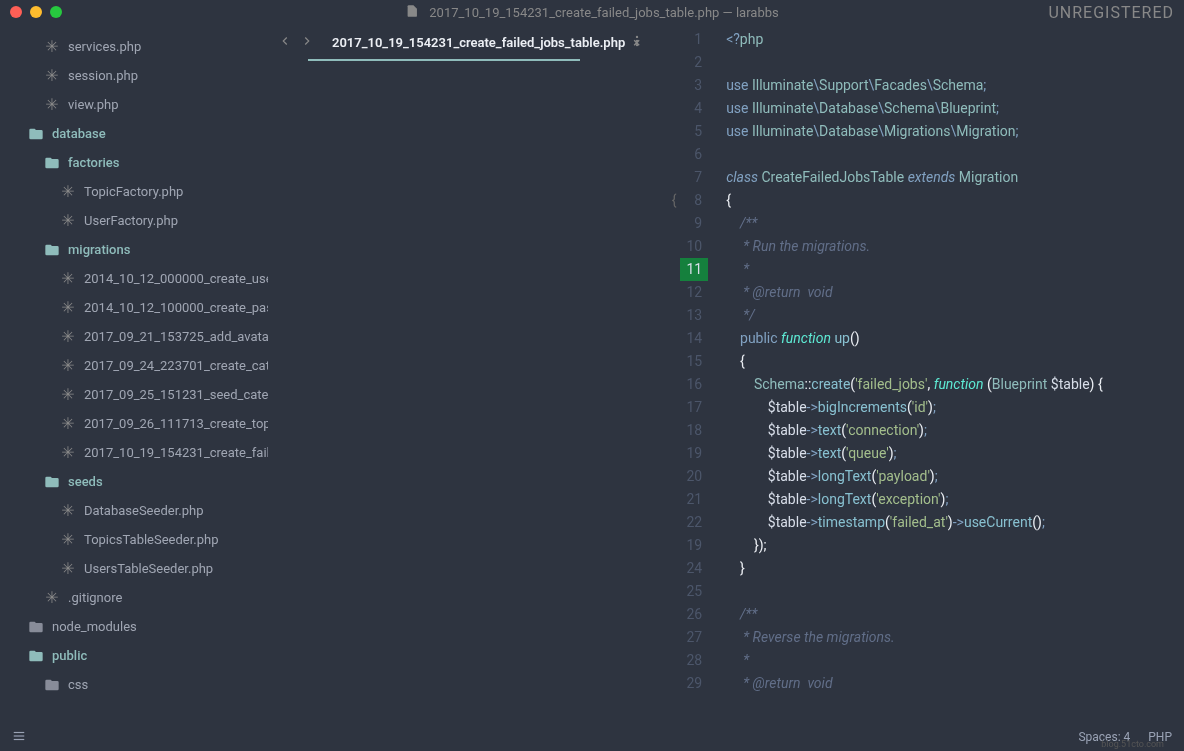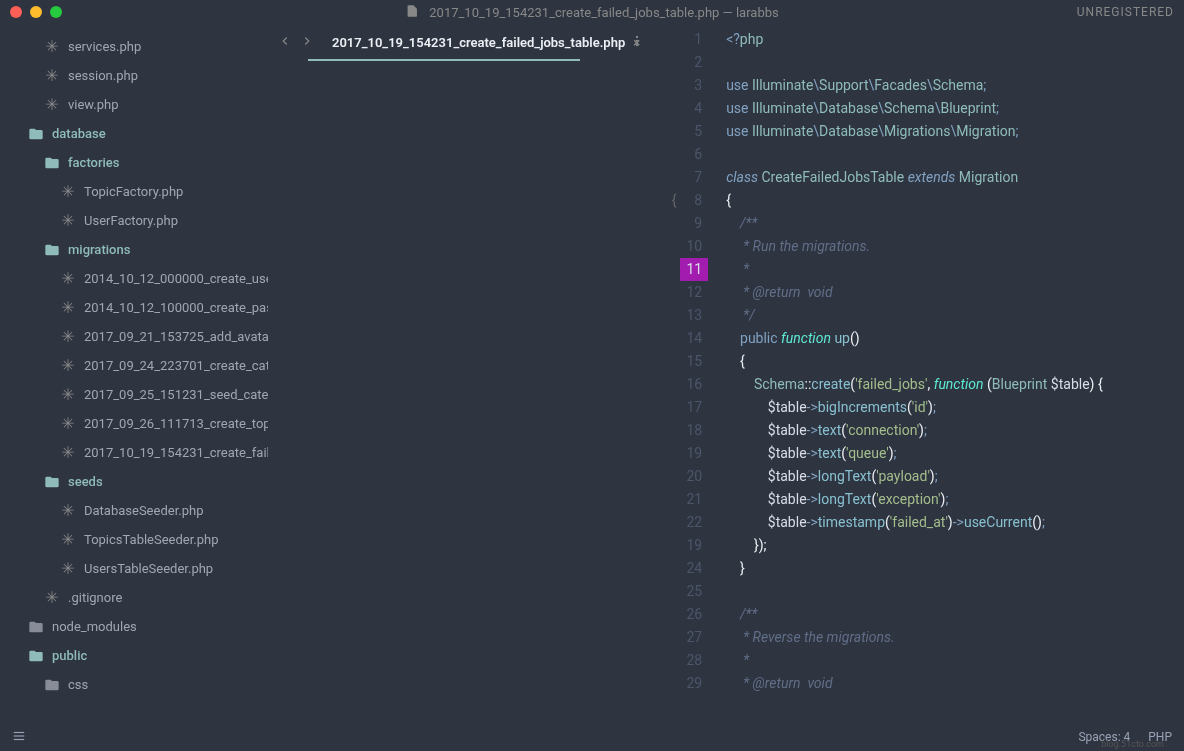--- a/index.html
+++ b/index.html
@@ -1,21 +1,21 @@
 <!DOCTYPE html>
 <html><head>
 <meta charset="utf-8">
 <style>
 * { margin:0; padding:0; box-sizing:border-box; font-family:-apple-system,BlinkMacSystemFont,"Segoe UI",Roboto,sans-serif; }
 body { background:#2e3440; color:#d8dee9; overflow:hidden; width:1184px; height:751px; position:relative; }
 .titlebar { height:24px; display:flex; align-items:center; padding:0 10px; position:relative; }
 .traffic { display:flex; gap:8px; }
 .tlight { width:12px; height:12px; border-radius:50%; }
 .title-center { position:absolute; left:50%; transform:translateX(-50%); display:flex; align-items:center; gap:10px; color:#888; font-size:13px; }
-.title-right { position:absolute; right:10px; color:#888; font-size:12px; letter-spacing:1px; }
+.title-right { position:absolute; right:10px; color:#888; font-size:16px; letter-spacing:1px; }
 .main { display:flex; height:calc(100% - 24px - 28px); }
 .sidebar { width:268px; overflow-y:auto; font-size:13px; padding-top:8px; }
 .file-row { display:flex; align-items:center; height:29px; padding-left:8px; color:#a0a6b3; cursor:pointer; white-space:nowrap; overflow:hidden; }
 .indent-1 { padding-left:28px; }
 .indent-2 { padding-left:44px; }
 .indent-3 { padding-left:60px; }
 .file-icon { width:16px; height:16px; margin-right:8px; flex-shrink:0; display:flex; align-items:center; justify-content:center; color:#888; font-size:16px; }
 .folder-icon svg { fill:#888c99; }
 .folder-open { color:#8fbcbb; font-weight:500; }
 .folder-open .folder-icon svg { fill:#8fbcbb; }
@@ -24,21 +24,21 @@
 .nav-arrows { display:flex; gap:4px; color:#888; }
 .nav-arrow { cursor:pointer; padding:2px; }
 .tab { display:flex; align-items:center; gap:8px; font-size:13px; font-weight:600; color:#eceff4; padding:0 8px; height:100%; position:relative; }
 .tab-underline { position:absolute; left:40px; width:272px; height:2px; bottom:-1px; background:#8fbcbb; }
 .tab-close { color:#888; cursor:pointer; }
 .more-menu { position:absolute; right:12px; color:#888; cursor:pointer; }
 .code-area { flex:1; display:flex; overflow:auto; font-family:"SF Mono",Monaco,Consolas,monospace; font-size:14px; line-height:23px; padding-top:4px; }
 .gutter-extra { width:12px; }
 .fold-col { width:12px; color:#666; text-align:center; }
 .line-numbers { width:28px; text-align:right; color:#4c566a; padding-right:6px; user-select:none; }
-.line-numbers .hl { background:#a21caf; color:#d8dee9; margin-right:-6px; padding-right:6px; }
+.line-numbers .hl { background:#15803d; color:#d8dee9; margin-right:-6px; padding-right:6px; }
 .code { flex:1; padding-left:18px; white-space:pre; }
 .code .row { height:23px; }
 .k-use { color:#81a1c1; }
 .k-ns { color:#8fbcbb; }
 .k-cls { color:#81a1c1; font-style:italic; }
 .k-name { color:#8fbcbb; }
 .k-ext { color:#81a1c1; font-style:italic; }
 .k-pub { color:#81a1c1; }
 .k-func { color:#5eead4; font-style:italic; }
 .k-fn { color:#88c0d0; }

